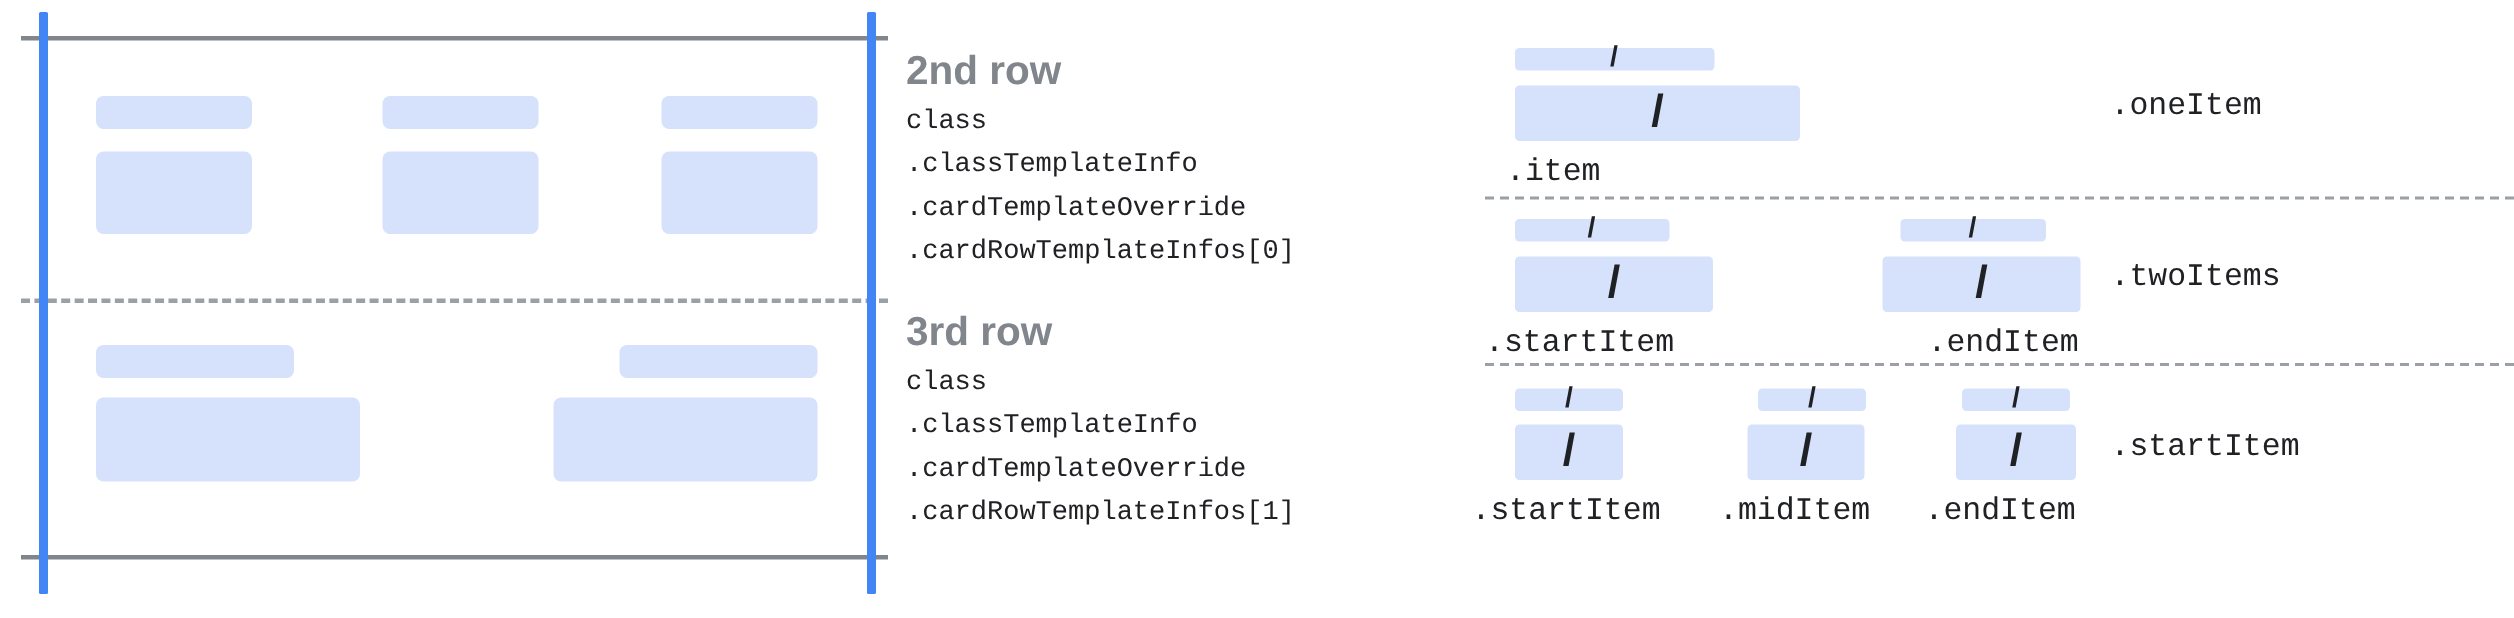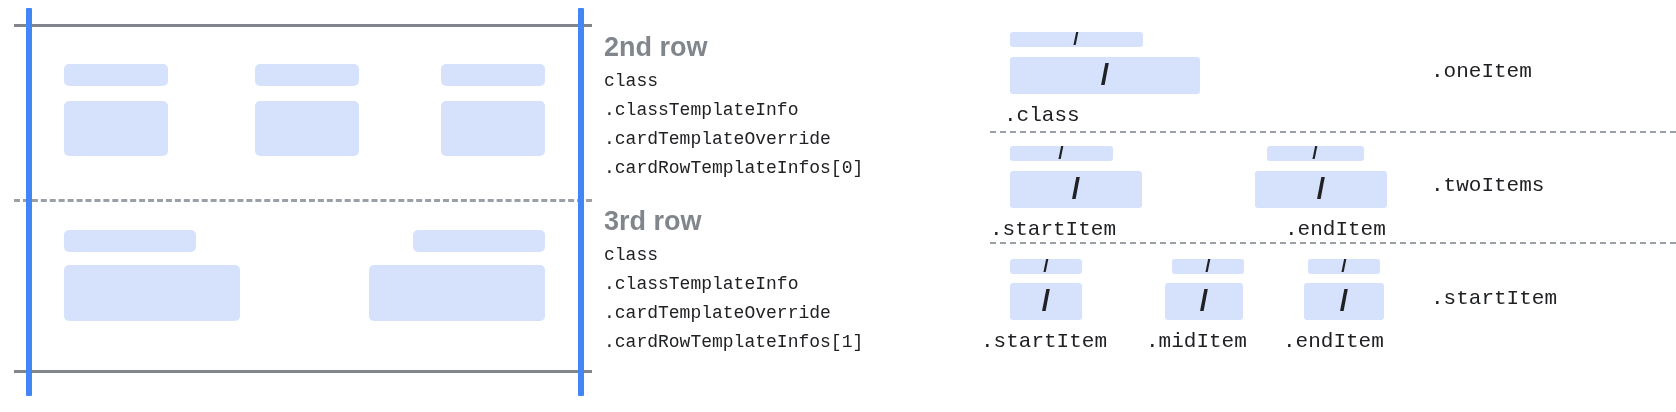--- a/index.html
+++ b/index.html
@@ -127,21 +127,20 @@
     font-size: 21px;
     color: #202124;
     white-space: pre;
   }
   .variant-label {
     position: absolute;
     font-family: "Liberation Mono", "DejaVu Sans Mono", monospace;
     font-size: 21px;
     color: #202124;
     white-space: pre;
-    margin-left: 24px;
   }
 </style>
 </head>
 <body>
 
 <div id="left-diagram">
 
   <div class="hrule" id="top-rule"></div>
   <div class="hrule" id="bottom-rule"></div>
   <div class="dashrule"></div>
@@ -188,21 +187,21 @@
   <div class="variant-sep" id="sep-1"></div>
   <div class="variant-sep" id="sep-2"></div>
 
   <div class="variant" id="variant-one">
     <div class="slot-small" style="left:50px; top:10px; width:133px; height:15px;">
       <span class="slash" style="left:66px; top:7px;">/</span>
     </div>
     <div class="slot-large" style="left:50px; top:35px; width:190px; height:37px;">
       <span class="slash" style="left:95px; top:18px;">/</span>
     </div>
-    <div class="slot-label" style="left:44px; top:82px;">.class</div>
+    <div class="slot-label" style="left:44px; top:82px;">.item</div>
     <div class="variant-label" style="left:447px; top:38px;">.oneItem</div>
   </div>
 
   <div class="variant" id="variant-two">
     <div class="slot-small" style="left:50px; top:8px; width:103px; height:15px;">
       <span class="slash" style="left:51px; top:7px;">/</span>
     </div>
     <div class="slot-large" style="left:50px; top:33px; width:132px; height:37px;">
       <span class="slash" style="left:66px; top:18px;">/</span>
     </div>

